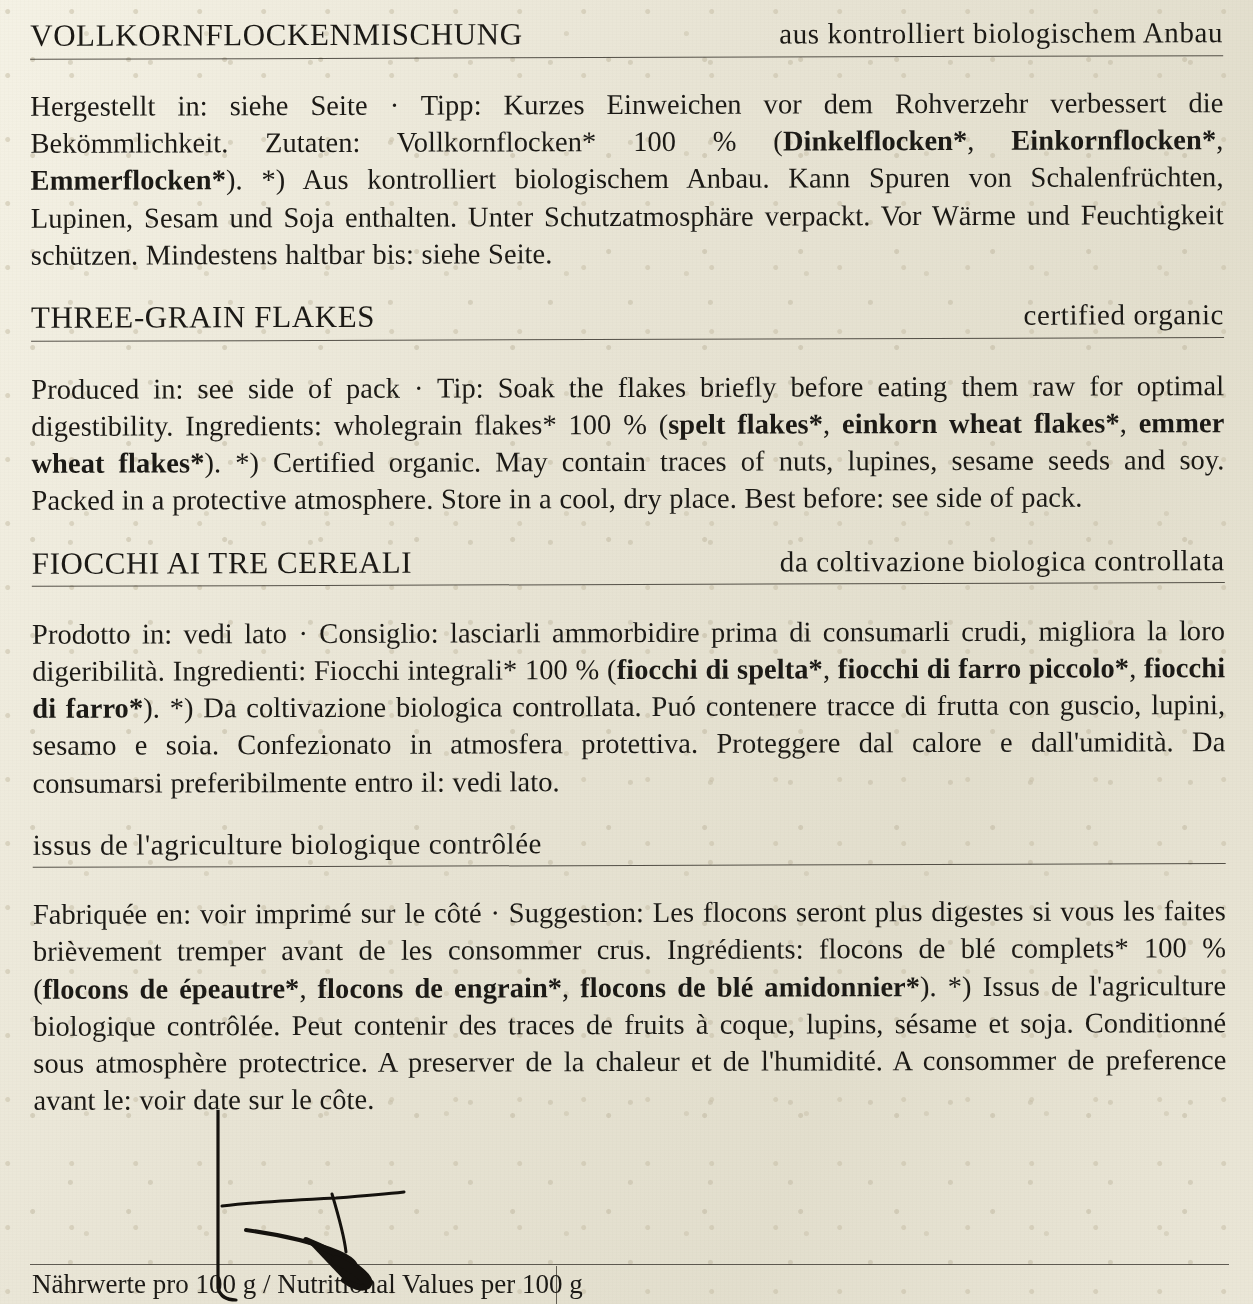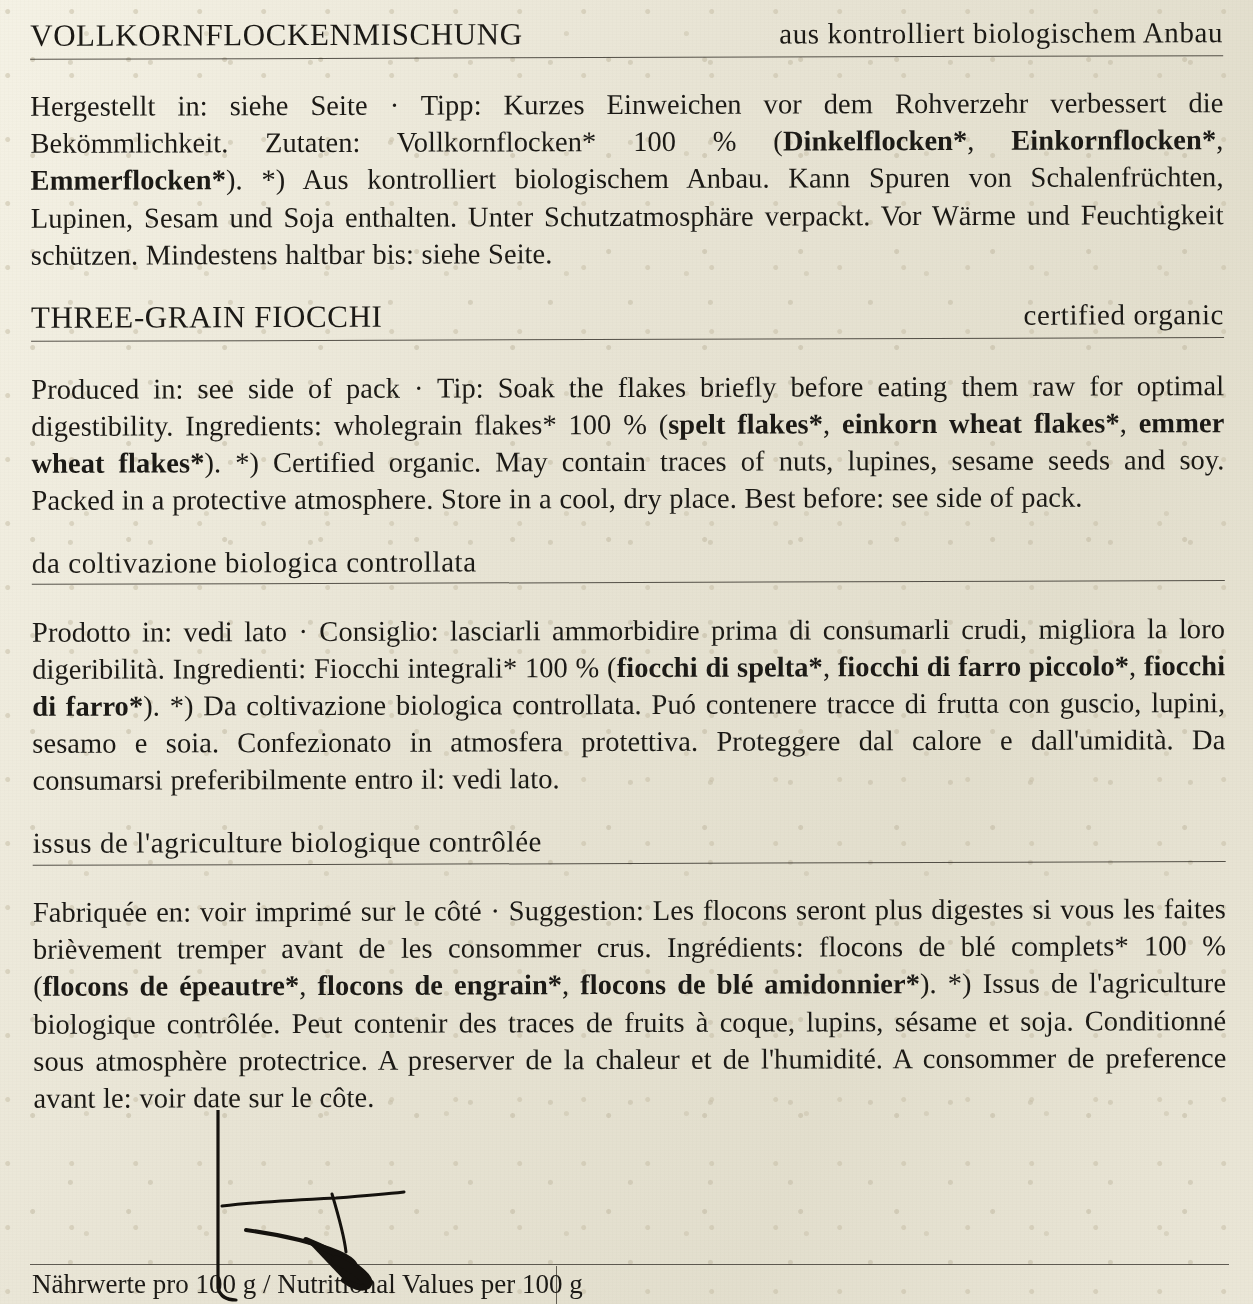--- a/index.html
+++ b/index.html
@@ -149,29 +149,30 @@
     <div class="heading-row spread">
       <span class="heading-name">VOLLKORNFLOCKENMISCHUNG</span>
       <span class="heading-claim">aus kontrolliert biologischem Anbau</span>
     </div>
     <div class="rule"></div>
     <p class="body-text">Hergestellt in: siehe Seite · Tipp: Kurzes Einweichen vor dem Rohverzehr verbessert die Bekömmlichkeit. Zutaten: Vollkornflocken* 100 % (<b>Dinkelflocken*</b>, <b>Einkornflocken*</b>, <b>Emmerflocken*</b>). *) Aus kontrolliert biologischem Anbau. Kann Spuren von Schalenfrüchten, Lupinen, Sesam und Soja enthalten. Unter Schutzatmosphäre verpackt. Vor Wärme und Feuchtigkeit schützen. Mindestens haltbar bis: siehe Seite.</p>
   </section>
 
   <section class="lang-block">
     <div class="heading-row spread">
-      <span class="heading-name">THREE-GRAIN FIOCCHI</span>
+      <span class="heading-name">THREE-GRAIN FLAKES</span>
       <span class="heading-claim">certified organic</span>
     </div>
     <div class="rule"></div>
     <p class="body-text">Produced in: see side of pack · Tip: Soak the flakes briefly before eating them raw for optimal digestibility. Ingredients: wholegrain flakes* 100 % (<b>spelt flakes*</b>, <b>einkorn wheat flakes*</b>, <b>emmer wheat flakes*</b>). *) Certified organic. May contain traces of nuts, lupines, sesame seeds and soy. Packed in a protective atmosphere. Store in a cool, dry place. Best before: see side of pack.</p>
   </section>
 
   <section class="lang-block">
     <div class="heading-row spread">
+      <span class="heading-name">FIOCCHI AI TRE CEREALI</span>
       <span class="heading-claim">da coltivazione biologica controllata</span>
     </div>
     <div class="rule"></div>
     <p class="body-text">Prodotto in: vedi lato · Consiglio: lasciarli ammorbidire prima di consumarli crudi, migliora la loro digeribilità. Ingredienti: Fiocchi integrali* 100 % (<b>fiocchi di spelta*</b>, <b>fiocchi di farro piccolo*</b>, <b>fiocchi di farro*</b>). *) Da coltivazione biologica controllata. Puó contenere tracce di frutta con guscio, lupini, sesamo e soia. Confezionato in atmosfera protettiva. Proteggere dal calore e dall'umidità. Da consumarsi preferibilmente entro il: vedi lato.</p>
   </section>
 
   <section class="lang-block">
     <div class="heading-row tight">
       <span class="heading-claim">issus de l'agriculture biologique contrôlée</span>
     </div>

